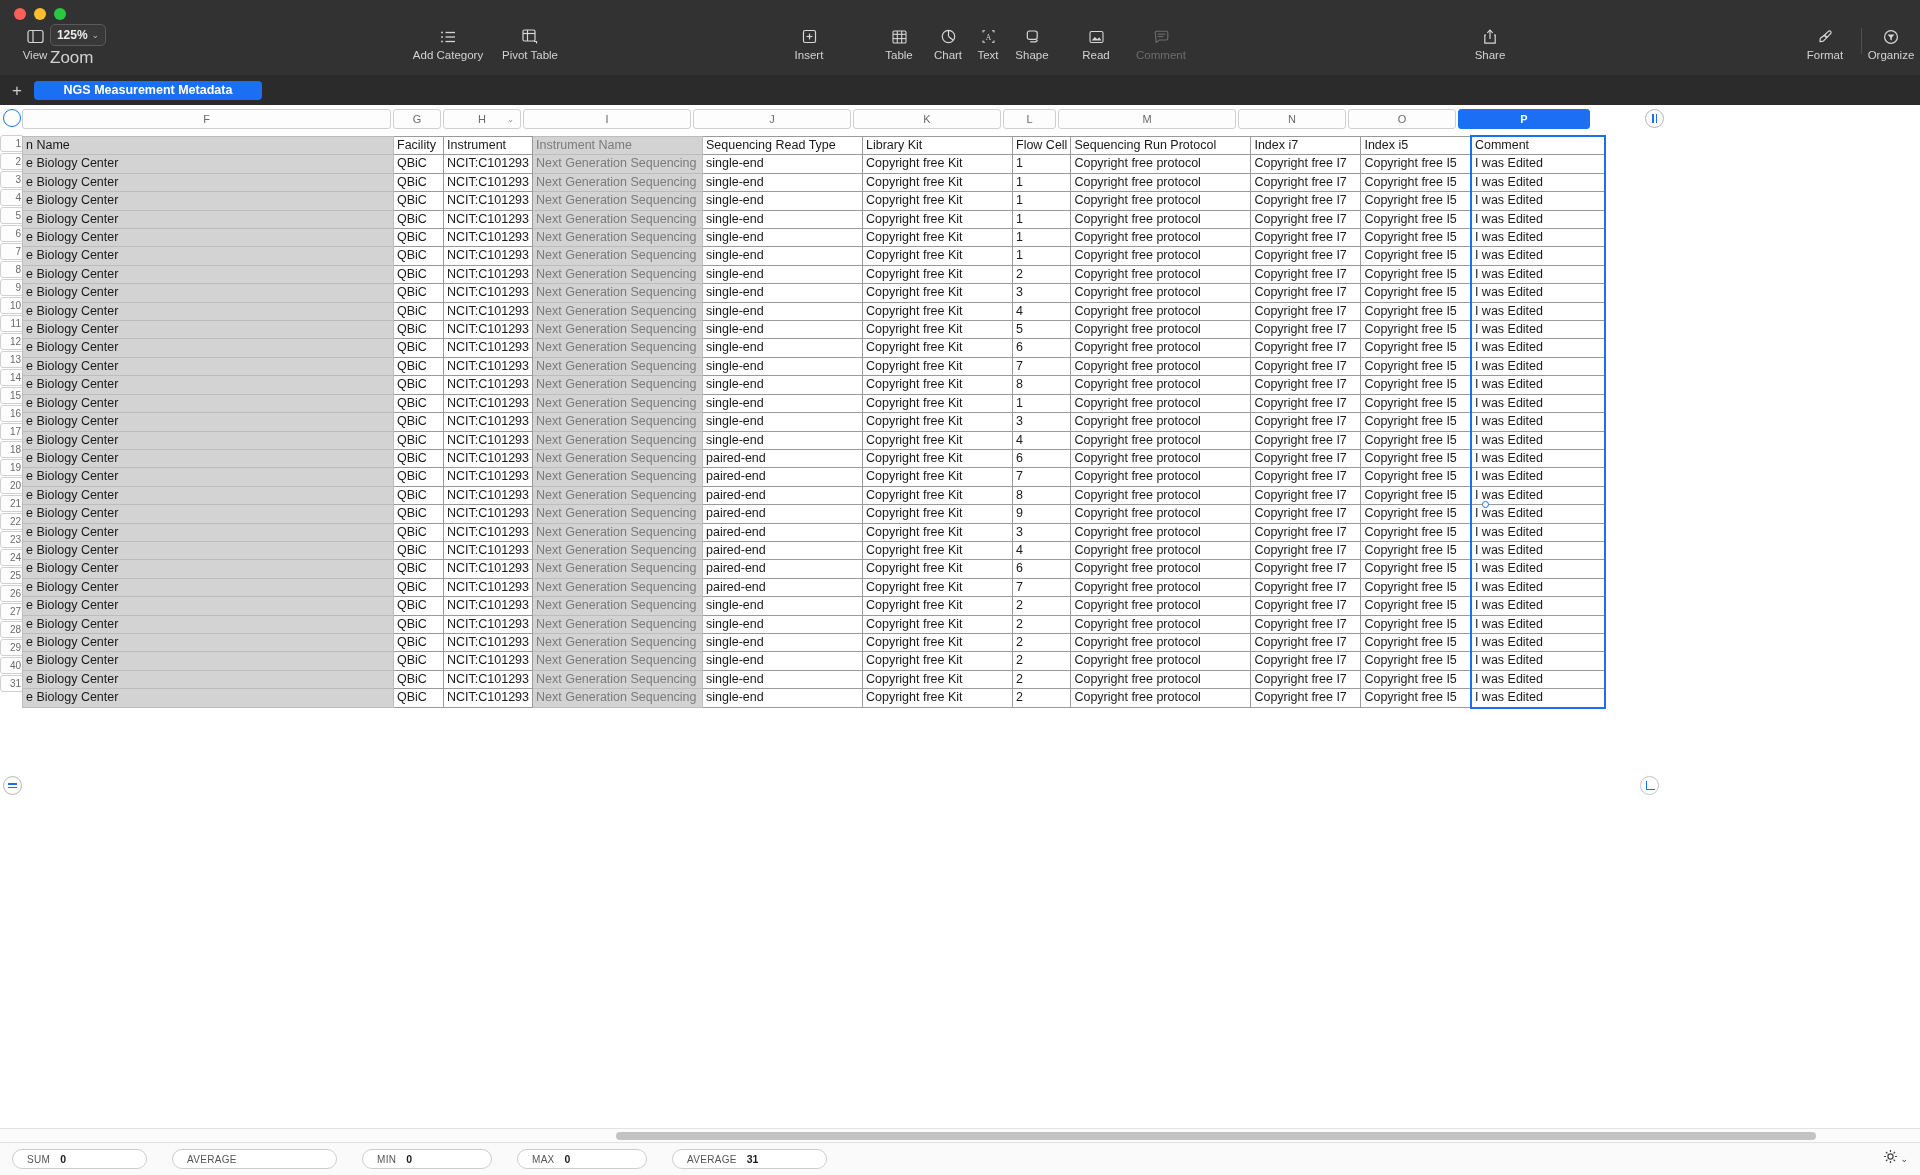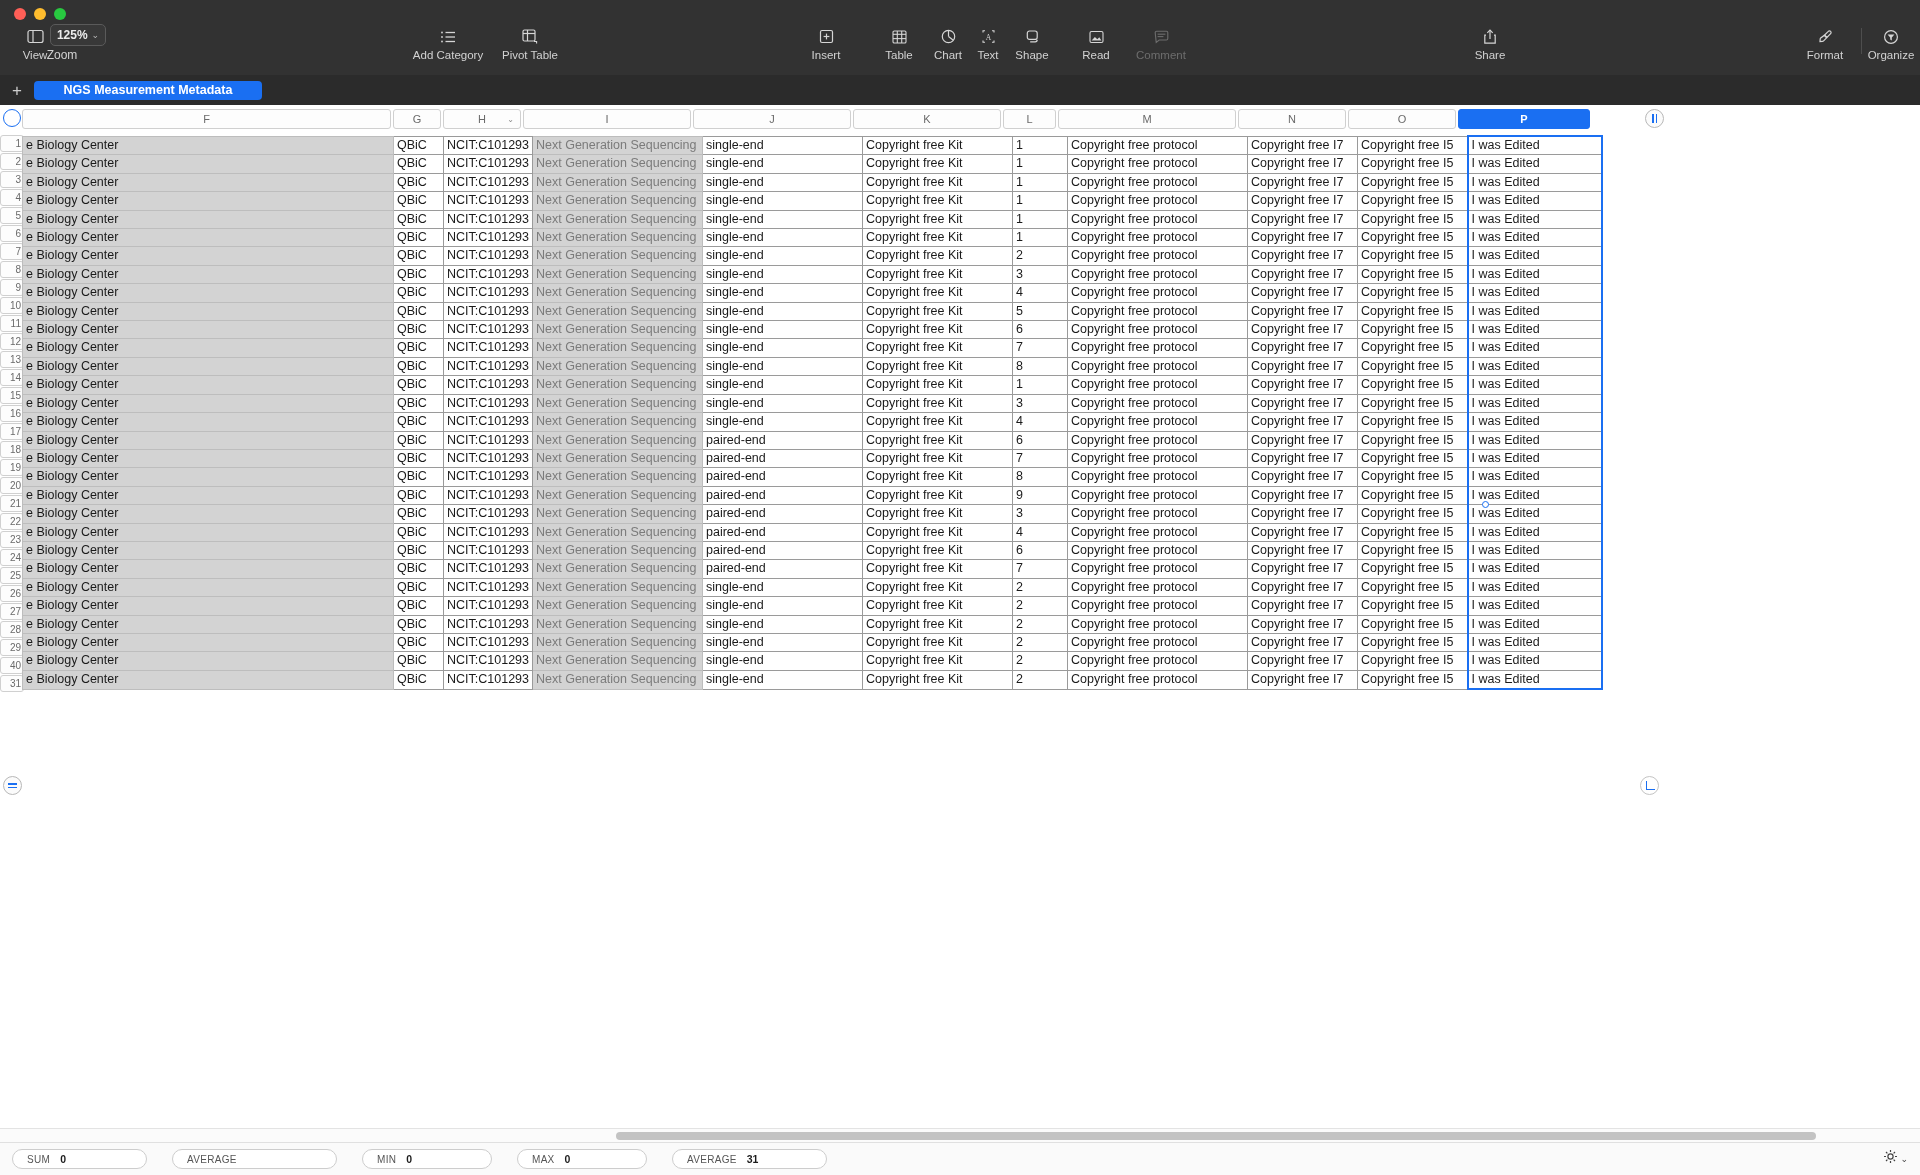--- a/index.html
+++ b/index.html
@@ -65,22 +65,22 @@
   #zoom-ctl {
     position: absolute; left: 50px; top: 24px;
     width: 56px; height: 22px;
     border: 1px solid #5a5a5a; border-radius: 5px;
     display: flex; align-items: center; justify-content: center; gap: 4px;
     background: #383838;
   }
   #zoom-val { color: #ececec; font-size: 12px; font-weight: bold; }
   #zoom-ctl .chev { color: #b9b9b9; font-size: 9px; }
   #zoom-label {
-    position: absolute; left: 34px; top: 48px; width: 56px;
-    text-align: center; font-size: 12px; color: #d2d2d2;
+    position: absolute; left: 50px; top: 48px; width: 56px;
+    text-align: left; font-size: 17px; color: #d2d2d2;
   }
   .tsep {
     position: absolute; top: 28px; width: 1px; height: 26px;
     background: #4e4e4e;
   }
 
   
   #tabbar {
     position: absolute; left: 0; top: 75px;
     width: 1920px; height: 30px;
@@ -285,21 +285,21 @@
       <svg width="17" height="15" viewBox="0 0 17 15" fill="none" stroke="currentColor" stroke-width="1.2">
         <rect x="1" y="1" width="12" height="11" rx="1.5"></rect>
         <line x1="1" y1="4.5" x2="13" y2="4.5"></line>
           <line x1="5.5" y1="1" x2="5.5" y2="12"></line>
         <path d="M12 12.5 l2.6 0 l0 2" stroke-width="1.1"></path>
       </svg>
     </span>
     <span class="tlabel">Pivot Table</span>
   </div>
 
-  <div class="tbtn" style="left:801px;width:50px;">
+  <div class="tbtn" style="left:784px;width:50px;">
     <span class="ticon">
       <svg width="15" height="15" viewBox="0 0 15 15" fill="none" stroke="currentColor" stroke-width="1.2">
         <rect x="1.5" y="1.5" width="12" height="12" rx="1.5"></rect>
         <line x1="7.5" y1="4.6" x2="7.5" y2="10.4"></line>
           <line x1="4.6" y1="7.5" x2="10.4" y2="7.5"></line>
       </svg>
     </span>
     <span class="tlabel">Insert</span>
   </div>
 
@@ -485,20 +485,33 @@
       <div class="rowhdr">26</div>
       <div class="rowhdr">27</div>
       <div class="rowhdr">28</div>
       <div class="rowhdr">29</div>
       <div class="rowhdr">40</div>
       <div class="rowhdr">31</div>
     </div>
 
   <table id="grid">
       <tbody id="grid-body">
+        <tr class="hdr">
+          <td class="frozen" style="width: 371px;">n Name</td>
+          <td style="width: 50px;">Facility</td>
+          <td style="width: 80px;">Instrument</td>
+          <td class="muted" style="width: 170px;">Instrument Name</td>
+          <td style="width: 160px;">Sequencing Read Type</td>
+          <td style="width: 150px;">Library Kit</td>
+          <td style="width: 55px;">Flow Cell</td>
+          <td style="width: 180px;">Sequencing Run Protocol</td>
+          <td style="width: 110px;">Index i7</td>
+          <td style="width: 110px;">Index i5</td>
+          <td class="selcol" style="width: 134px;">Comment</td>
+        </tr>
         <tr>
           <td class="frozen" style="width: 371px;">e Biology Center</td>
           <td style="width: 50px;">QBiC</td>
           <td style="width: 80px;">NCIT:C101293</td>
           <td class="muted" style="width: 170px;">Next Generation Sequencing</td>
           <td style="width: 160px;">single-end</td>
           <td style="width: 150px;">Copyright free Kit</td>
           <td style="width: 55px;">1</td>
           <td style="width: 180px;">Copyright free protocol</td>
           <td style="width: 110px;">Copyright free I7</td>

